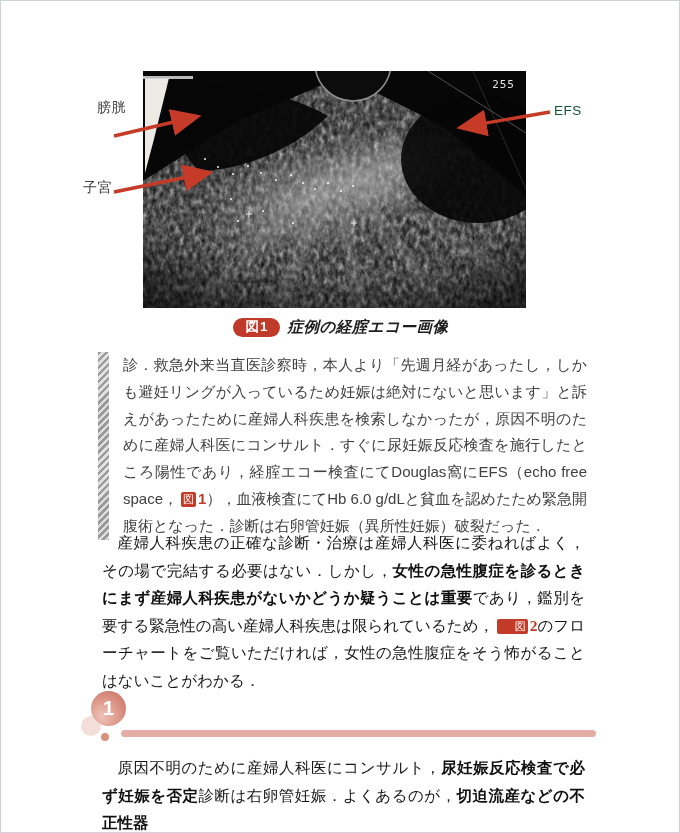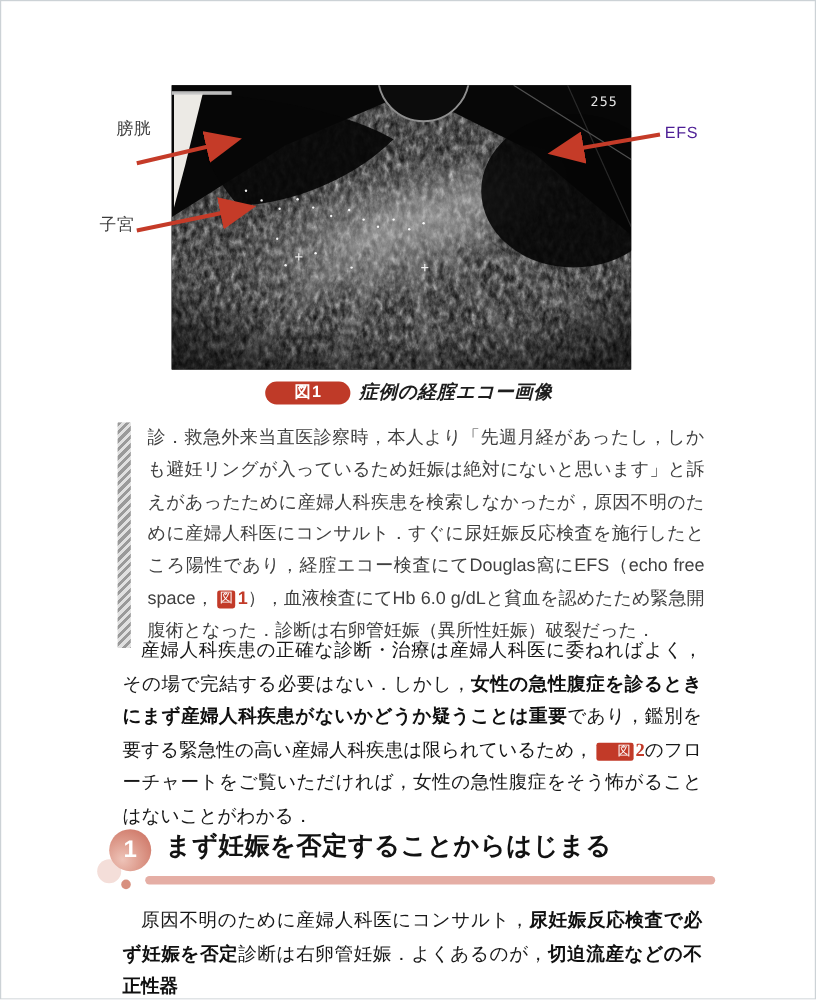--- a/index.html
+++ b/index.html
@@ -7,24 +7,24 @@
     position:relative; width:680px; height:833px; box-sizing:border-box;
     background:#ffffff; border:1px solid #ccd2d6; overflow:hidden;
     font-family:"Liberation Sans", sans-serif;
   }
   
   .figure-area{position:absolute; left:0; top:0; width:604px; height:330px;margin-top:40px;}
   .us-wrap{position:absolute; left:142px; top:30px; width:383px; height:237px; background:#070707;}
   .ann-label{position:absolute; font-size:14px; color:#3c3c3c; letter-spacing:0.5px; white-space:nowrap;}
   .lbl-bladder{left:96px; top:58px;}
   .lbl-uterus{left:82px; top:138px;}
-  .lbl-efs{left:553px; top:62px; font-size:13.5px; color:#4c1d95;}
+  .lbl-efs{left:553px; top:62px; font-size:13.5px; color:#14532d;}
   .arrows-overlay{position:absolute; left:0; top:0; pointer-events:none;}
   .fig-caption{position:absolute; left:0; top:276px; width:680px; display:flex; justify-content:center; align-items:center; gap:7px;}
-  .cap-pill{background:#bf3a28; color:#fff; font-size:13.5px; font-weight:bold; padding:2px 24px 3px; border-radius:11px; letter-spacing:1px; line-height:1.1;}
+  .cap-pill{background:#bf3a28; color:#fff; font-size:13.5px; font-weight:bold; padding:2px 12px 3px; border-radius:11px; letter-spacing:1px; line-height:1.1;}
   .cap-text{font-weight:700; font-size:15.5px; color:#1e1e1e; letter-spacing:0.5px;font-style:italic;}
   
   .case-box{position:absolute; left:97px; top:351px; width:489px; display:flex;}
   .hatch-bar{flex:none; width:11px; align-self:stretch;
     background:repeating-linear-gradient(135deg,#9a9a9a 0 2.5px,#e0e0e0 2.5px 5px);}
   .case-text{flex:1; margin-left:14px; font-size:15px; line-height:26.8px; color:#404040; text-align:justify;}
   
   .figref{white-space:nowrap;}
   .figbox{display:inline-block; background:#c23a28; color:#fff; font-size:11px; line-height:13px; padding:1px 2px; border-radius:2px; margin:0 2px 0 3px; vertical-align:1px; font-family:"Liberation Sans",sans-serif;}
   .fignum{color:#c23a28; font-weight:bold;}
@@ -149,20 +149,19 @@
 
   <div class="para-serif para2">
     <span>産婦人科疾患の正確な診断・治療は産婦人科医に委ねればよく，その場で完結する必要はない．しかし，</span><span class="gb">女性の急性腹症を診るときにまず産婦人科疾患がないかどうか疑うことは重要</span><span>であり，鑑別を要する緊急性の高い産婦人科疾患は限られているため，</span><span class="figref"><span class="figbox">図</span><span class="fignum">2</span></span><span>のフローチャートをご覧いただければ，女性の急性腹症をそう怖がることはないことがわかる．</span>
   </div>
 
   <div class="section-head">
     <div class="h-circle-sm"></div>
     <div class="h-circle">1</div>
     <div class="h-dot"></div>
     <div class="h-bar"></div>
-    <div class="h-title">まず妊娠を否定することからはじまる</div>
   </div>
 
   <div class="para-serif para3">
     <span>原因不明のために産婦人科医にコンサルト，</span><span class="gb">尿妊娠反応検査で必ず妊娠を否定</span><span>診断は右卵管妊娠．よくあるのが，</span><span class="gb">切迫流産などの不正性器</span>
   </div>
 
 </div>
 
 </body></html>

